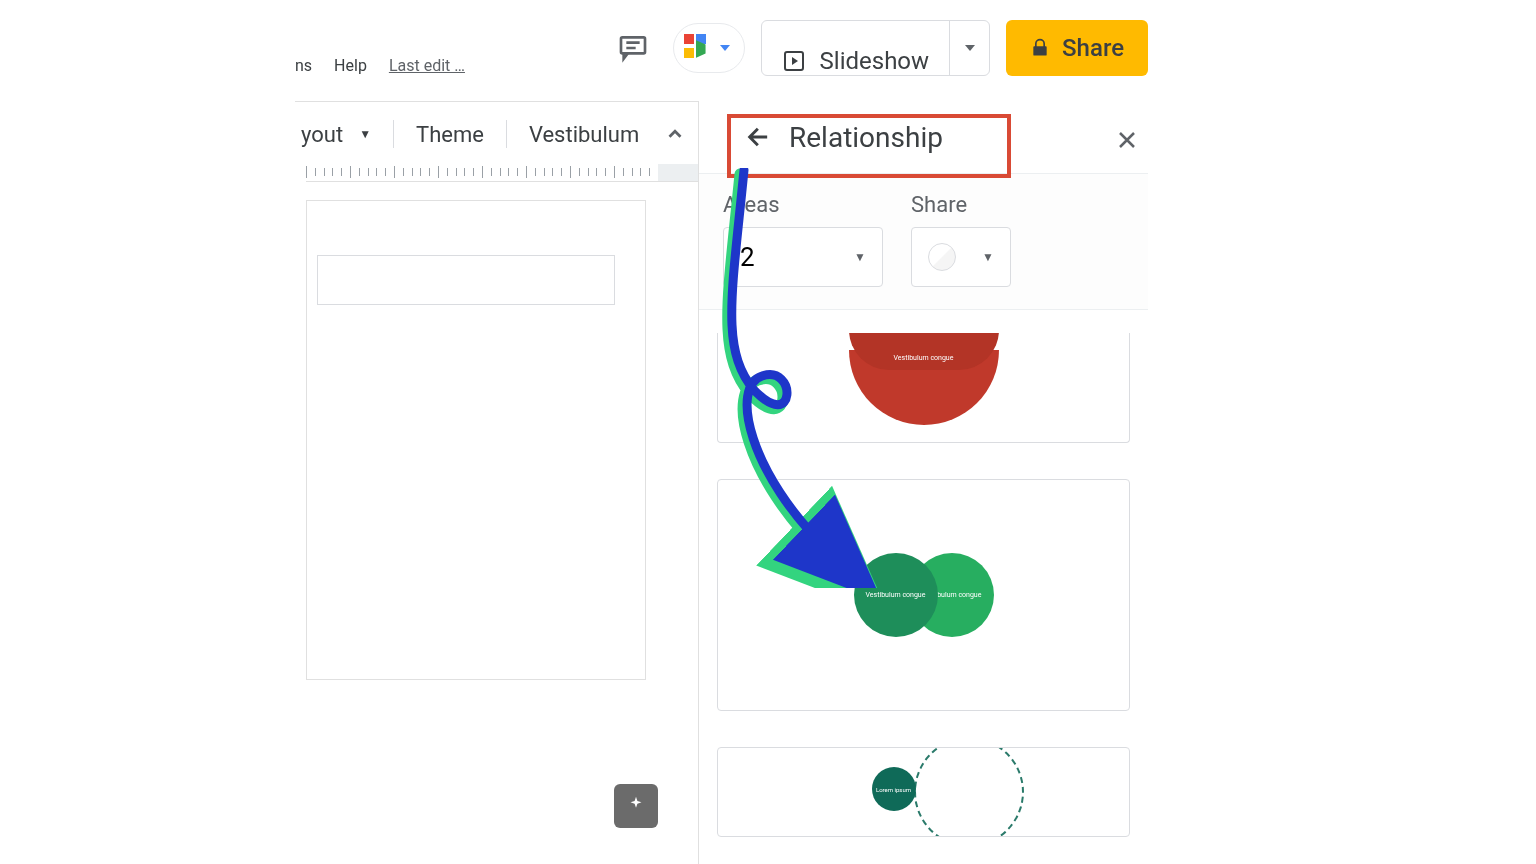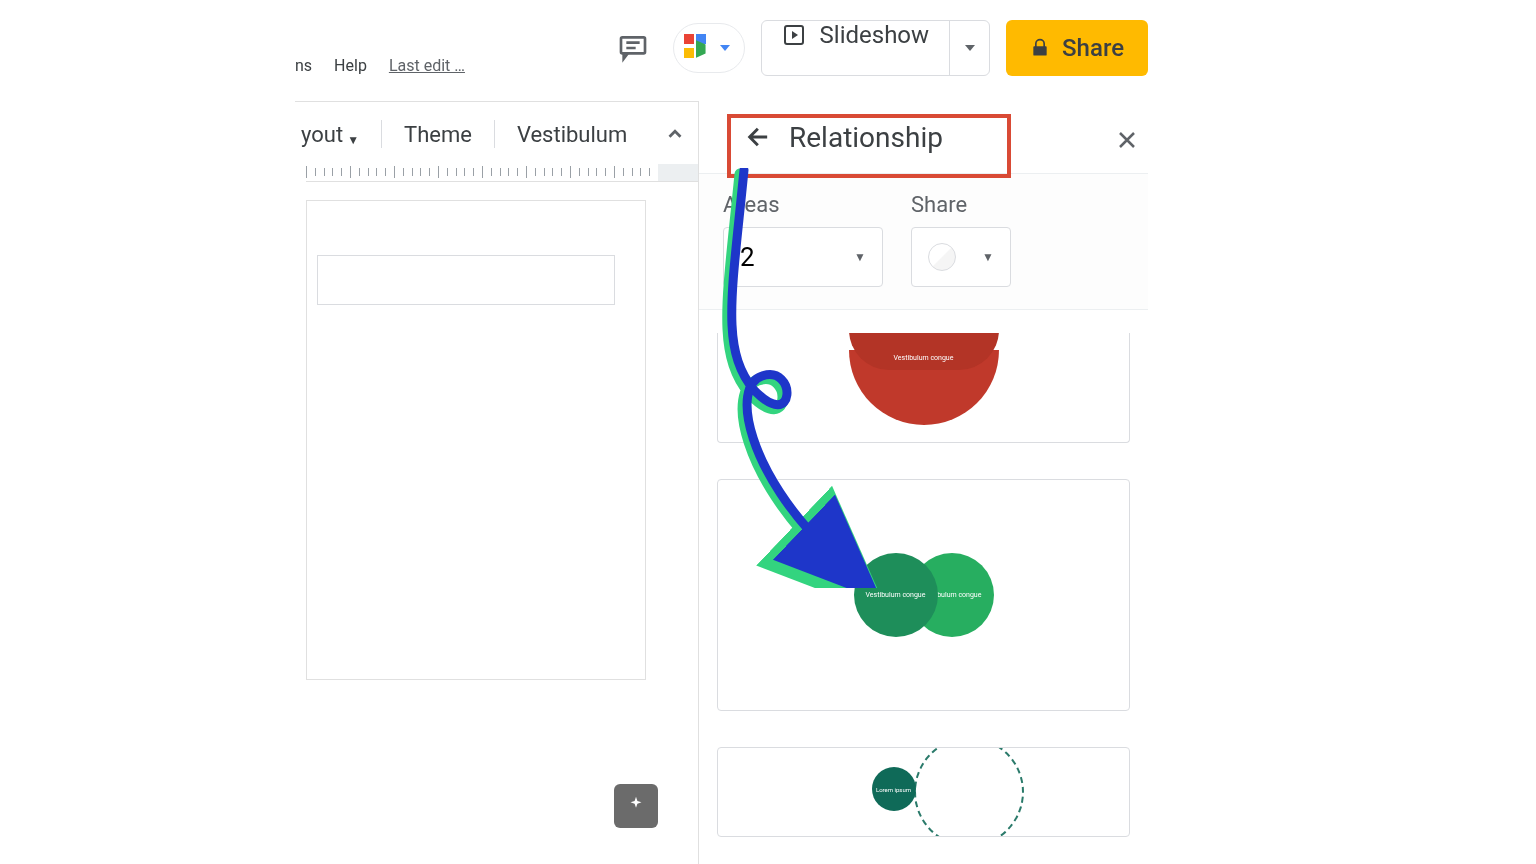--- a/index.html
+++ b/index.html
@@ -58,21 +58,21 @@
     position: relative;
   }
   .meet-logo .blk { position: absolute; }
   .meet-logo .r { width:10px; height:10px; background:#ea4335; left:0; top:0; }
   .meet-logo .y { width:10px; height:10px; background:#fbbc05; left:0; top:14px; }
   .meet-logo .g { width:10px; height:18px; background:#34a853; left:12px; top:6px; clip-path: polygon(0 0, 100% 25%, 100% 75%, 0 100%); }
   .meet-logo .b { width:10px; height:10px; background:#4285f4; left:12px; top:0; }
   .caret { width:0;height:0;border-left:5px solid transparent;border-right:5px solid transparent;border-top:6px solid #4285f4; }
   .slideshow-btn {
     display: flex;
-    align-items: flex-start;
+    align-items: flex-end;
     border: 1px solid #dadce0;
     border-radius: 6px;
     height: 56px;
     cursor: pointer;
   }
   .slideshow-main {
     display:flex; align-items:center; gap:14px; padding: 0 20px;
     font-size: 24px; color: #3c4043;
   }
   .slideshow-drop {
@@ -109,21 +109,21 @@
     top: 114px;
     right: 838px;
     height: 40px;
     display: flex;
     align-items: center;
     gap: 16px;
     font-size: 22px;
     color: #3c4043;
   }
   .toolbar .divider-v { width:1px; height:28px; background:#dadce0; }
-  .toolbar .item { cursor:pointer; padding: 4px 6px; display:flex; align-items:flex-end; gap:4px;}
+  .toolbar .item { cursor:pointer; padding: 4px 6px; display:flex; align-items:center; gap:16px;}
   .collapse-caret {
     position: absolute;
     right: 6px;
   }
   .ruler {
     position: absolute;
     left: 306px;
     right: 838px;
     top: 164px;
     height: 18px;

